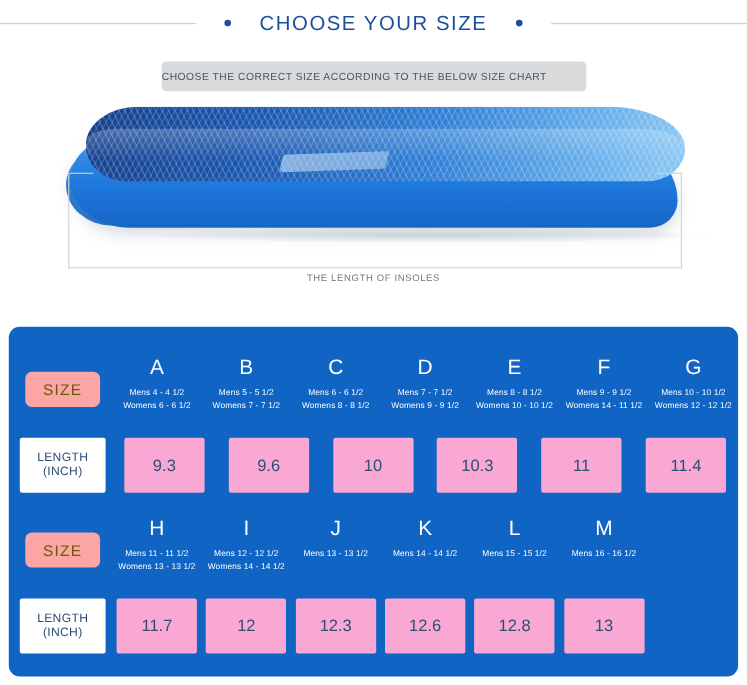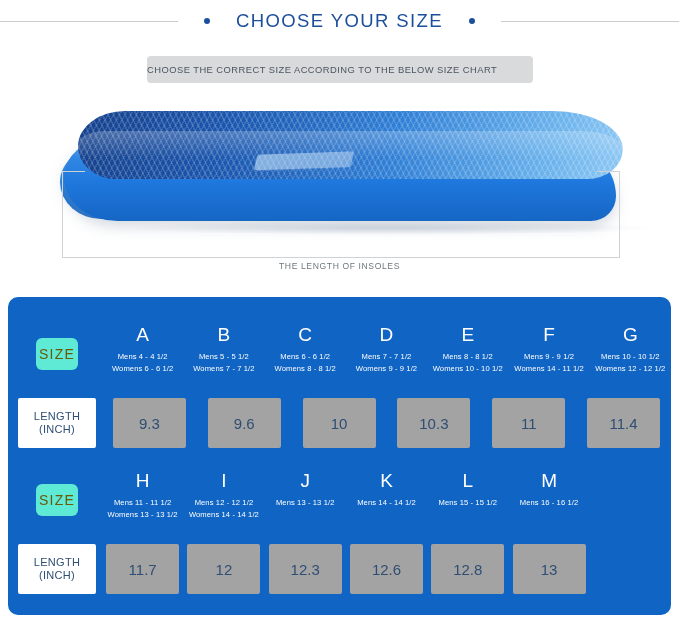--- a/index.html
+++ b/index.html
@@ -66,21 +66,21 @@
   .banner-text {
     font-size: 9.4px;
     letter-spacing: 0.45px;
     color: #4a5560;
     white-space: nowrap;
   }
 
   
   .product-area {
     position: absolute;
-    top: 93px;
+    top: 79px;
     left: 0;
     width: 679px;
     height: 190px;
   }
   .measure-bracket {
     position: absolute;
     left: 62px;
     top: 78px;
     width: 556px;
     height: 86px;
@@ -210,23 +210,23 @@
   
   .cell-label {
     flex: 0 0 78px;
     margin-left: 10px;
     margin-right: 6px;
     display: flex;
     align-items: center;
     justify-content: center;
   }
   .size-badge {
-    width: 42px;
+    width: 68px;
     height: 32px;
-    background: #5eead4;
+    background: #fca5a5;
     border-radius: 6px;
     display: flex;
     align-items: center;
     justify-content: center;
     font-size: 14px;
     letter-spacing: 1.2px;
     color: #6b5808;
   }
   .length-label-cell {
     width: 78px;
@@ -272,21 +272,21 @@
   
   .len-wrap {
     flex: 1 1 0;
     display: flex;
     align-items: center;
     justify-content: center;
   }
   .len-cell {
     width: 73px;
     height: 50px;
-    background: #a3a3a3;
+    background: #f9a8d4;
     border-radius: 2px;
     display: flex;
     align-items: center;
     justify-content: center;
     font-size: 15px;
     color: #2f4e73;
   }
   .len-wrap.empty .len-cell {
     background: transparent;
   }

